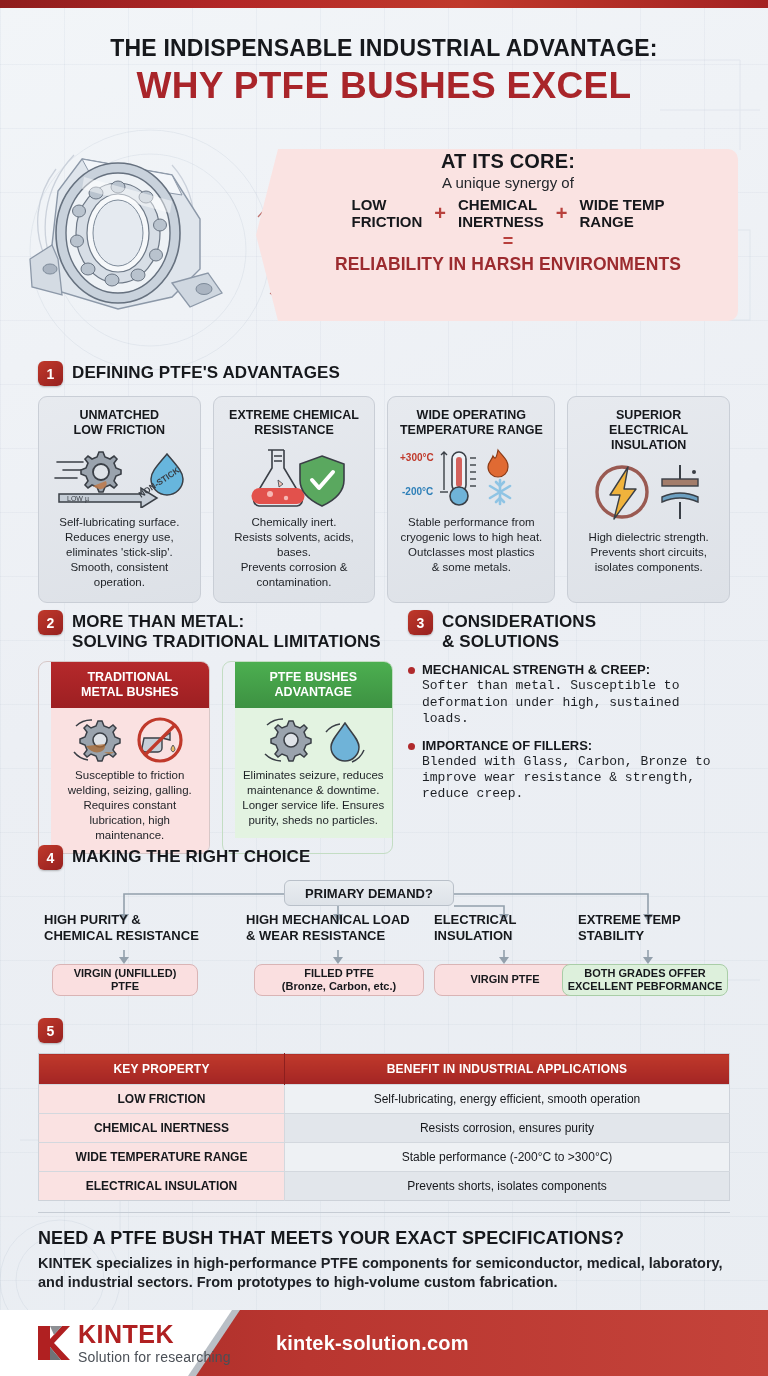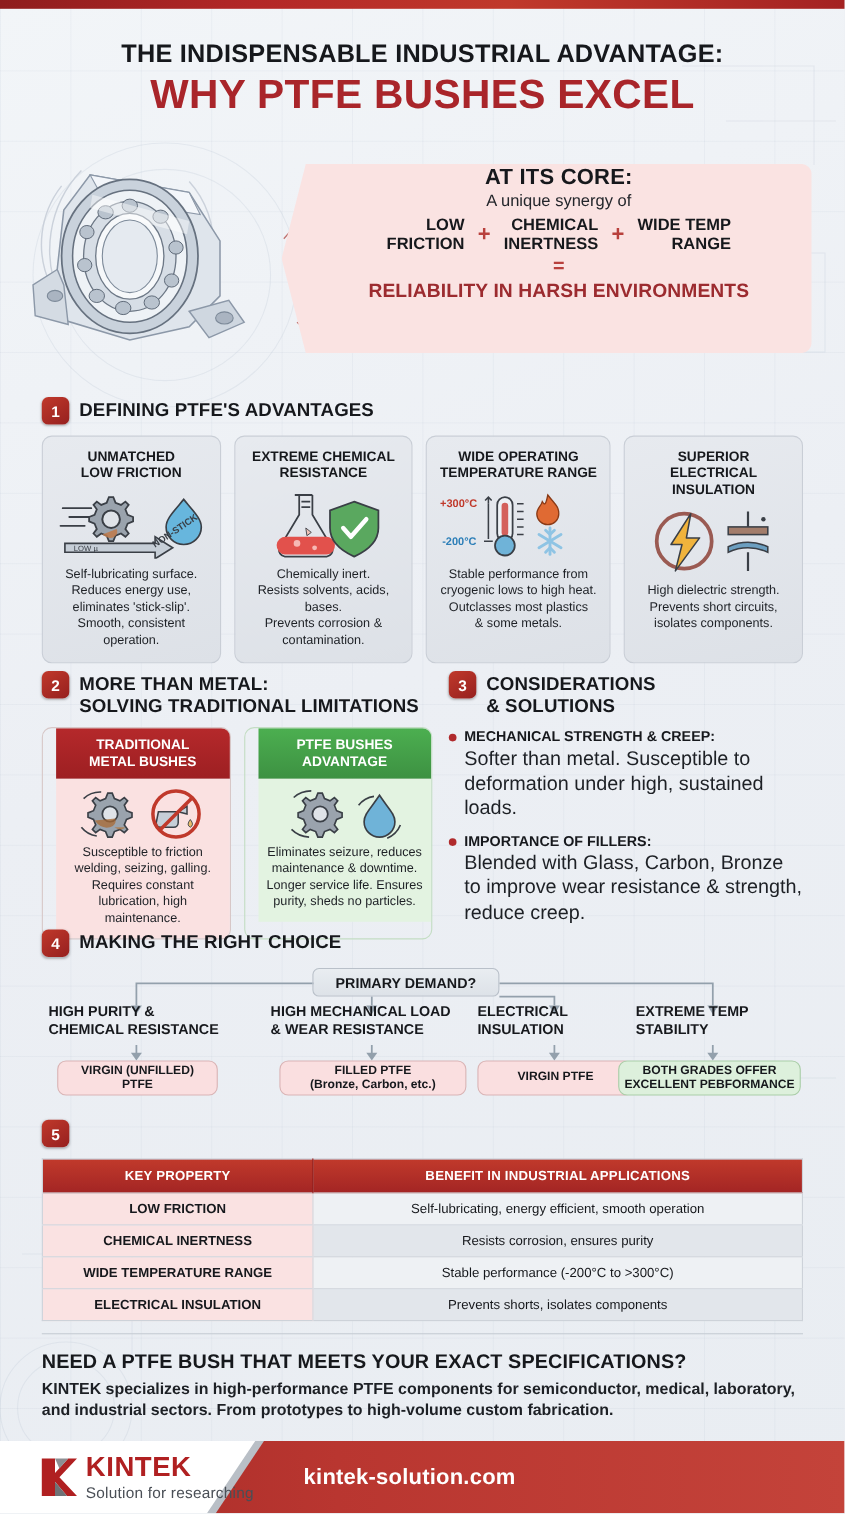--- a/index.html
+++ b/index.html
@@ -53,21 +53,21 @@
     clip-path: polygon(22px 0, 100% 0, 100% 100%, 22px 100%, 22px 100%, 0 50%, 22px 0);
   }
   .callout-inner {
     position:absolute; left:256px; top:6px; width:482px; height:127px;
     display:flex; flex-direction:column; align-items:center; justify-content:center;
     padding-left:22px;
   }
   .c-title { font-size:20px; font-weight:bold; color:#16181c; letter-spacing:.2px; }
   .c-sub { font-size:15px; color:#23262b; margin-top:1px; }
   .c-row { display:flex; align-items:center; justify-content:center; gap:12px; margin-top:6px; }
-  .c-pill { font-size:15px; font-weight:bold; color:#16181c; text-align:right; line-height:1.12; }
+  .c-pill { font-size:15px; font-weight:bold; color:#16181c; text-align:left; line-height:1.12; }
   .c-op { font-size:20px; font-weight:bold; color:#b8403c; }
   .c-eq { font-size:18px; font-weight:bold; color:#b8403c; margin-top:1px; }
   .c-result { font-size:17.5px; font-weight:bold; color:#9c2b2f; letter-spacing:.1px; margin-top:2px; }
   .leader { position:absolute; stroke:#c0726f; stroke-width:1.2; fill:none; }
 
   
   .sec-head { display:flex; align-items:flex-start; gap:9px; }
   .badge {
     width:25px; height:25px; flex:0 0 25px; border-radius:6px;
     background:linear-gradient(145deg,#c0392b,#96201f);
@@ -107,21 +107,21 @@
   .cmp-b.green { background:#e3f3e1; }
   .cmp-ico { height:48px; display:flex; align-items:center; justify-content:center; gap:3px; }
   .cmp-t { font-size:11.5px; color:#1d2025; line-height:1.3; margin-top:4px; }
 
   
   .s3 { position:absolute; top:610px; left:408px; width:324px; }
   .bullets { margin-top:11px; }
   .bullet { display:flex; gap:7px; margin-bottom:11px; }
   .dot { width:7px; height:7px; border-radius:50%; background:#b02a2c; flex:0 0 7px; margin-top:5px; }
   .b-h { font-size:13px; font-weight:bold; color:#16181c; line-height:1.22; }
-  .b-t { font-size:18px; color:#1d2025; line-height:1.25; }
+  .b-t { font-size:13px; color:#1d2025; line-height:1.25;font-family:Liberation Mono, monospace; }
 
   
   .s4 { position:absolute; top:845px; left:38px; width:692px; }
   .tree { position:relative; margin-top:8px; height:118px; }
   .tree svg { position:absolute; left:0; top:0; }
   .demand {
     position:absolute; left:246px; top:2px; width:170px; height:26px;
     background:linear-gradient(180deg,#e9edf1,#dde2e8);
     border:1px solid #b9c0c9; border-radius:6px;
     display:flex; align-items:center; justify-content:center;

